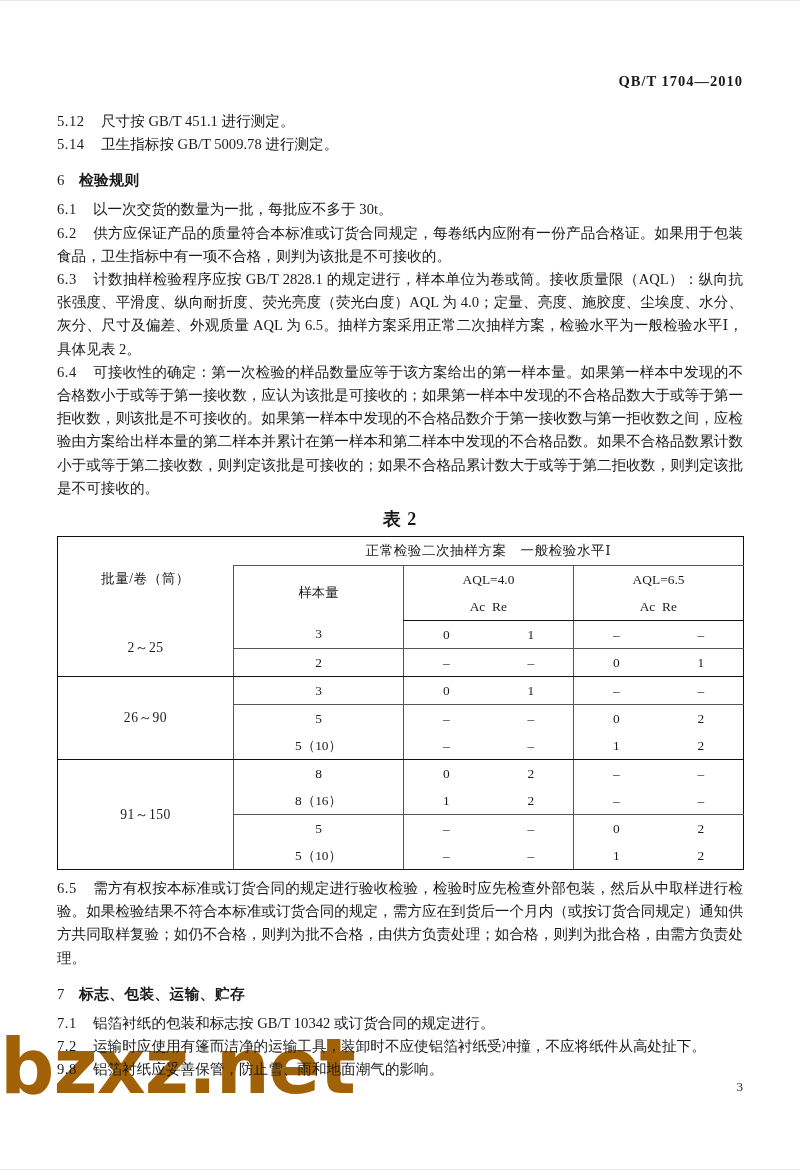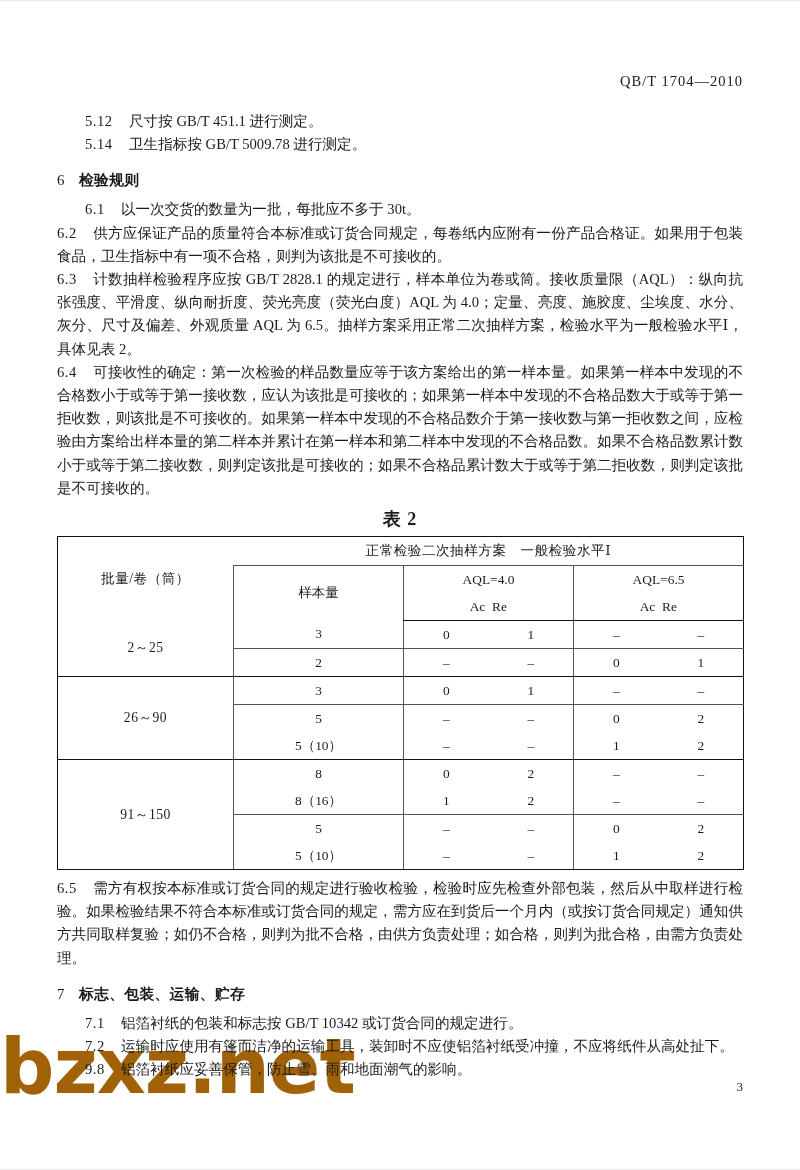--- a/index.html
+++ b/index.html
@@ -45,35 +45,35 @@
   .running-head {
     text-align: right;
     font-family: "Liberation Serif", serif;
     font-size: 14.5px;
     font-weight: bold;
     letter-spacing: 0.4px;
     padding-top: 72px;
     padding-right: 0px;
   }
   .running-head .num {
-    font-weight: normal;
+    font-weight: bold;
     letter-spacing: 1px;
   }
   .block-gap-lg { height: 20px; }
   .block-gap-md { height: 13px; }
   .block-gap-sm { height: 7px; }
 
   p.line, p.para {
     margin: 0;
     font-size: 14.6px;
     line-height: 23.2px;
     text-align: justify;
     text-justify: inter-ideograph;
   }
-  p.line { white-space: nowrap; margin-left: 28px; }
+  p.line { white-space: nowrap; }
   .clause-no {
     display: inline-block;
     min-width: 36px;
     letter-spacing: 0.5px;
   }
   .clause-no.wide { min-width: 44px; }
   .hang {
     padding-left: 0;
     text-indent: 0;
   }

